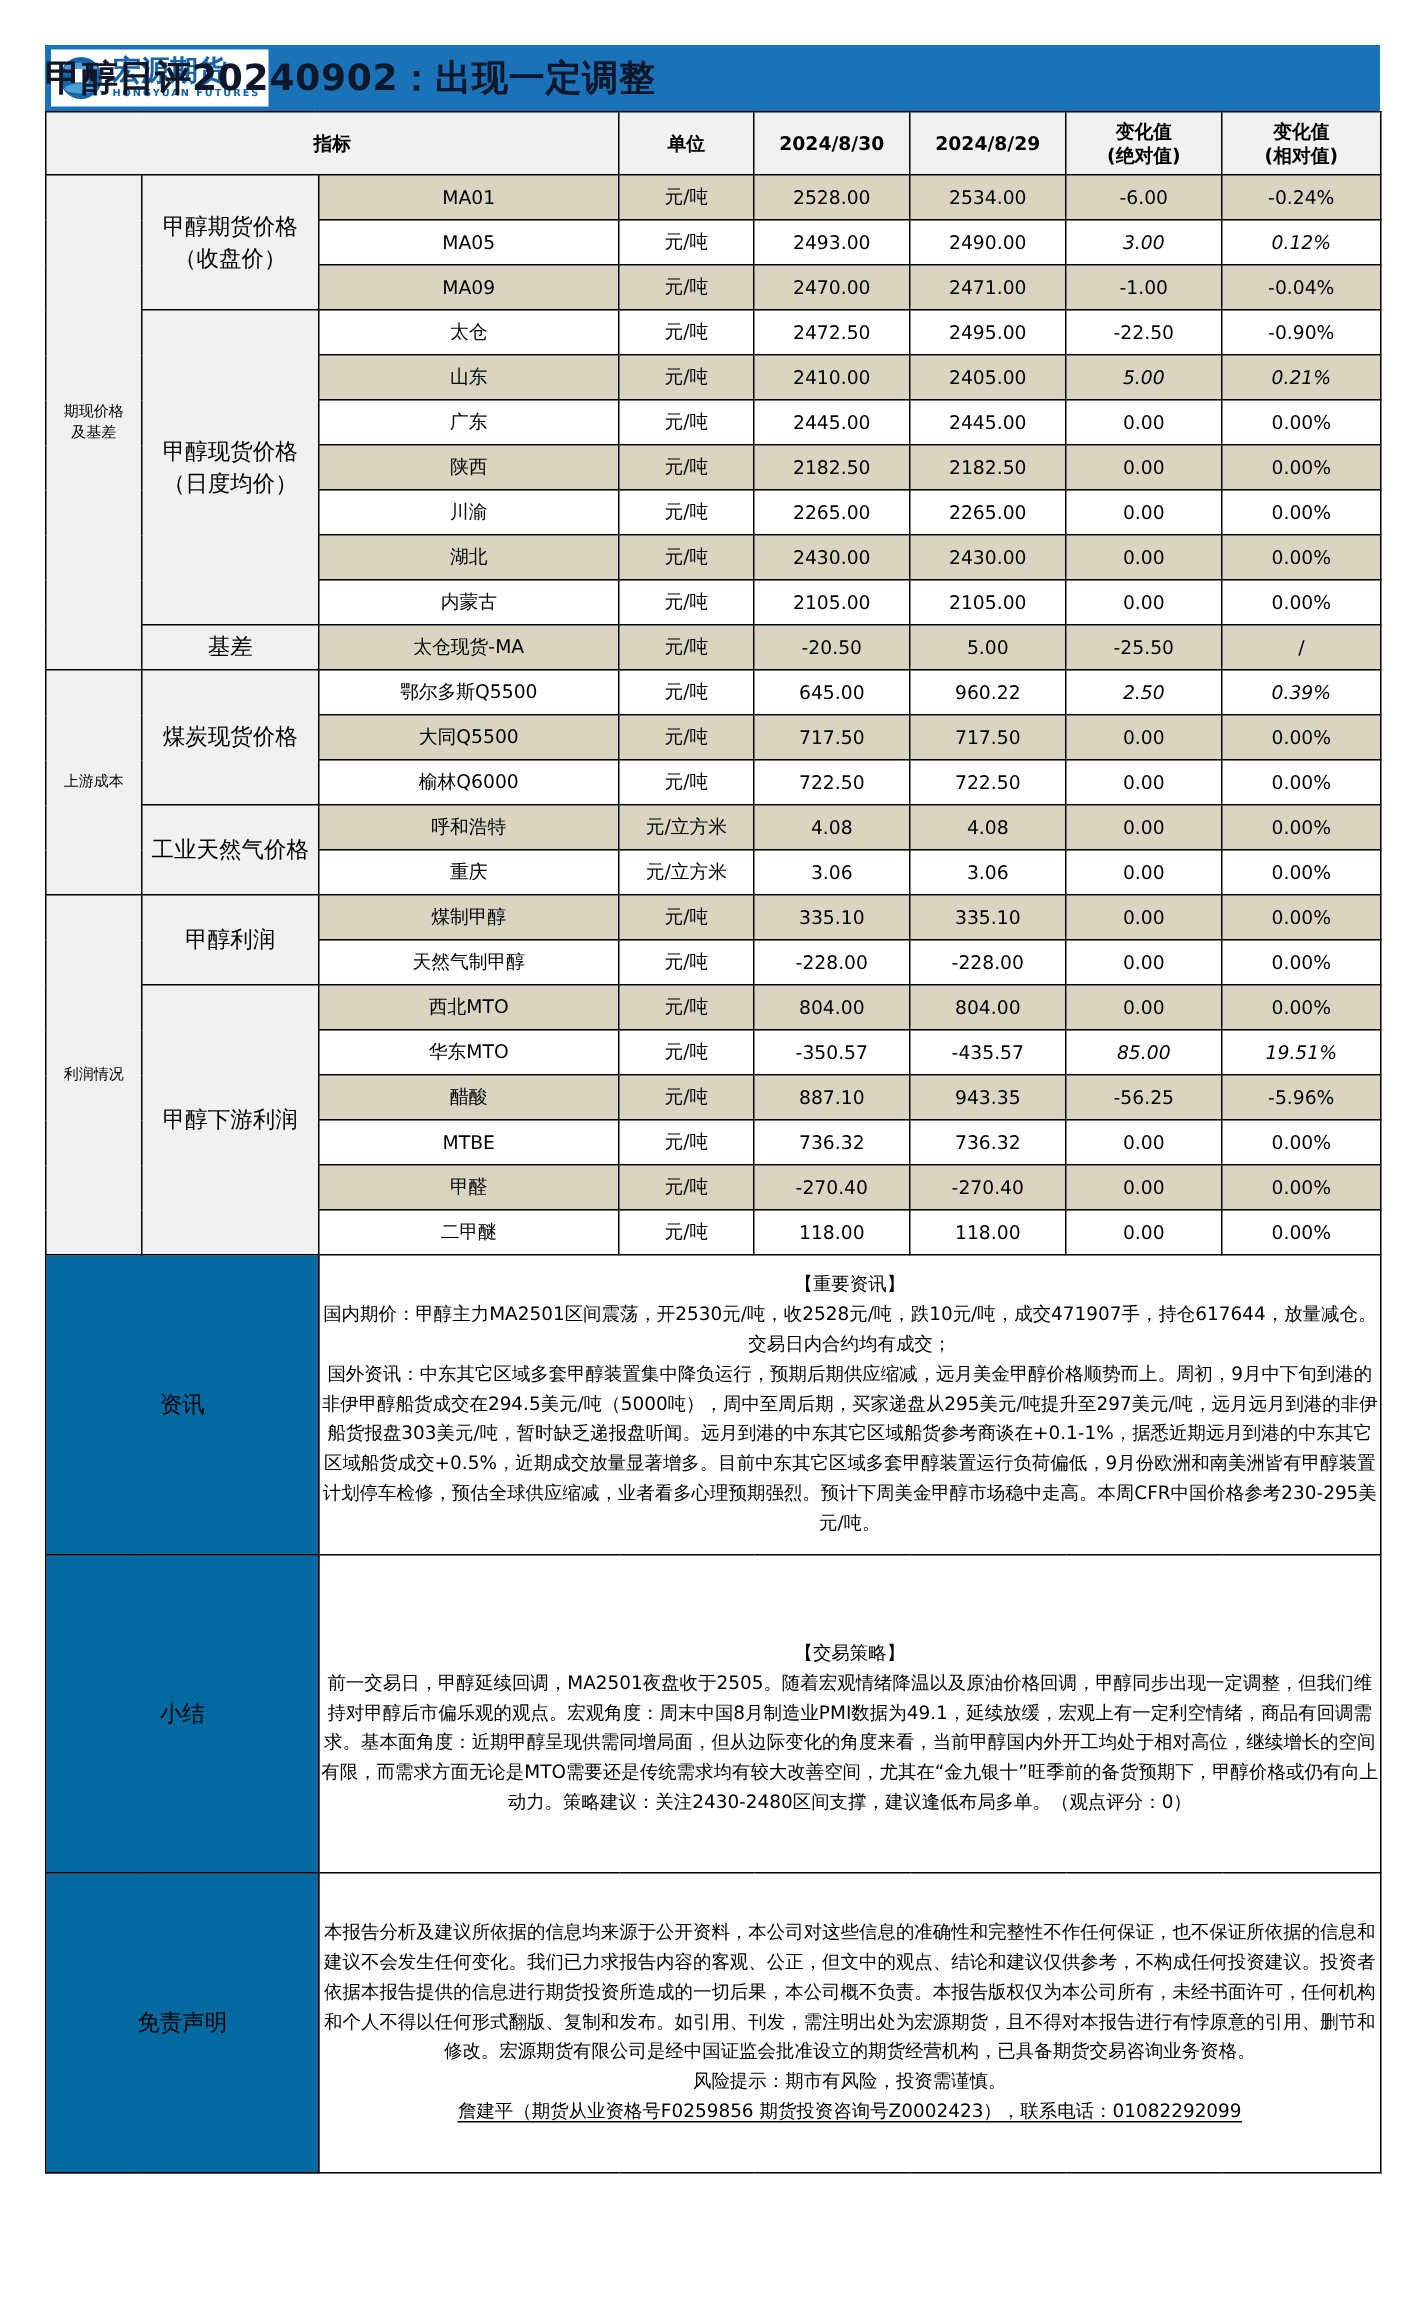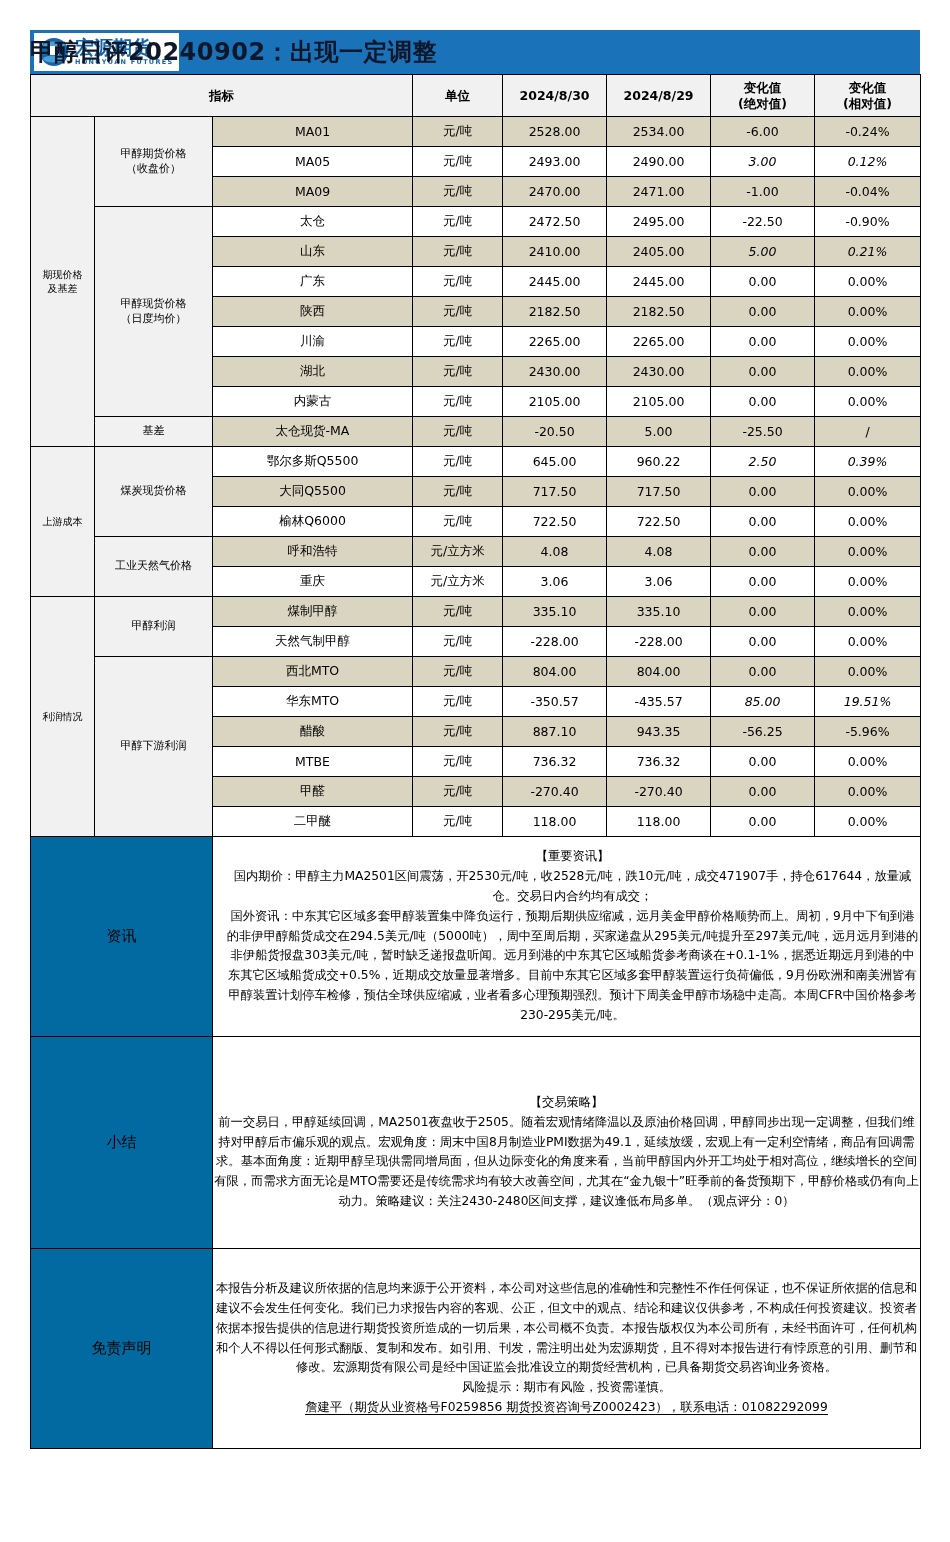--- a/index.html
+++ b/index.html
@@ -105,21 +105,21 @@
   }
   td.sec-label {
     background: #f1f1f1;
     font-weight: bold;
     font-size: 10px;
     line-height: 1.35;
   }
   td.sub-label {
     background: #f1f1f1;
     font-weight: bold;
-    font-size: 11px;
+    font-size: 15px;
     line-height: 1.35;
   }
   td.item {
     font-weight: bold;
     font-size: 12.5px;
   }
   td.cell { font-size: 12.5px; }
   tr.alt td.item, tr.alt td.cell { background: #d9d5c1; }
   tr.row { height: 30px; }
   .pos { color: #e02020; font-style: italic; }
@@ -386,21 +386,21 @@
         <tr class="row">
           <td class="item">二甲醚</td>
           <td class="cell">元/吨</td>
           <td class="cell">118.00</td>
           <td class="cell">118.00</td>
           <td class="cell zero">0.00</td>
           <td class="cell zero">0.00%</td>
         </tr>
         <tr>
           <td class="text-label" colspan="2">资讯</td>
-          <td class="text-body" colspan="6" style="height: 200px; padding-left: 12px;">
+          <td class="text-body" colspan="6" style="height: 200px;">
             <p>【重要资讯】</p>
             <p>国内期价：甲醇主力MA2501区间震荡，开2530元/吨，收2528元/吨，跌10元/吨，成交471907手，持仓617644，放量减仓。交易日内合约均有成交；</p>
             <p>国外资讯：中东其它区域多套甲醇装置集中降负运行，预期后期供应缩减，远月美金甲醇价格顺势而上。周初，9月中下旬到港的非伊甲醇船货成交在294.5美元/吨（5000吨），周中至周后期，买家递盘从295美元/吨提升至297美元/吨，远月远月到港的非伊船货报盘303美元/吨，暂时缺乏递报盘听闻。远月到港的中东其它区域船货参考商谈在+0.1-1%，据悉近期远月到港的中东其它区域船货成交+0.5%，近期成交放量显著增多。目前中东其它区域多套甲醇装置运行负荷偏低，9月份欧洲和南美洲皆有甲醇装置计划停车检修，预估全球供应缩减，业者看多心理预期强烈。预计下周美金甲醇市场稳中走高。本周CFR中国价格参考230-295美元/吨。</p>
           </td>
         </tr>
         <tr>
           <td class="text-label" colspan="2">小结</td>
           <td class="text-body" colspan="6" style="height: 212px;">
             <p><br>【交易策略】</p>
             <p>前一交易日，甲醇延续回调，MA2501夜盘收于2505。随着宏观情绪降温以及原油价格回调，甲醇同步出现一定调整，但我们维持对甲醇后市偏乐观的观点。宏观角度：周末中国8月制造业PMI数据为49.1，延续放缓，宏观上有一定利空情绪，商品有回调需求。基本面角度：近期甲醇呈现供需同增局面，但从边际变化的角度来看，当前甲醇国内外开工均处于相对高位，继续增长的空间有限，而需求方面无论是MTO需要还是传统需求均有较大改善空间，尤其在“金九银十”旺季前的备货预期下，甲醇价格或仍有向上动力。策略建议：关注2430-2480区间支撑，建议逢低布局多单。（观点评分：0）</p>

